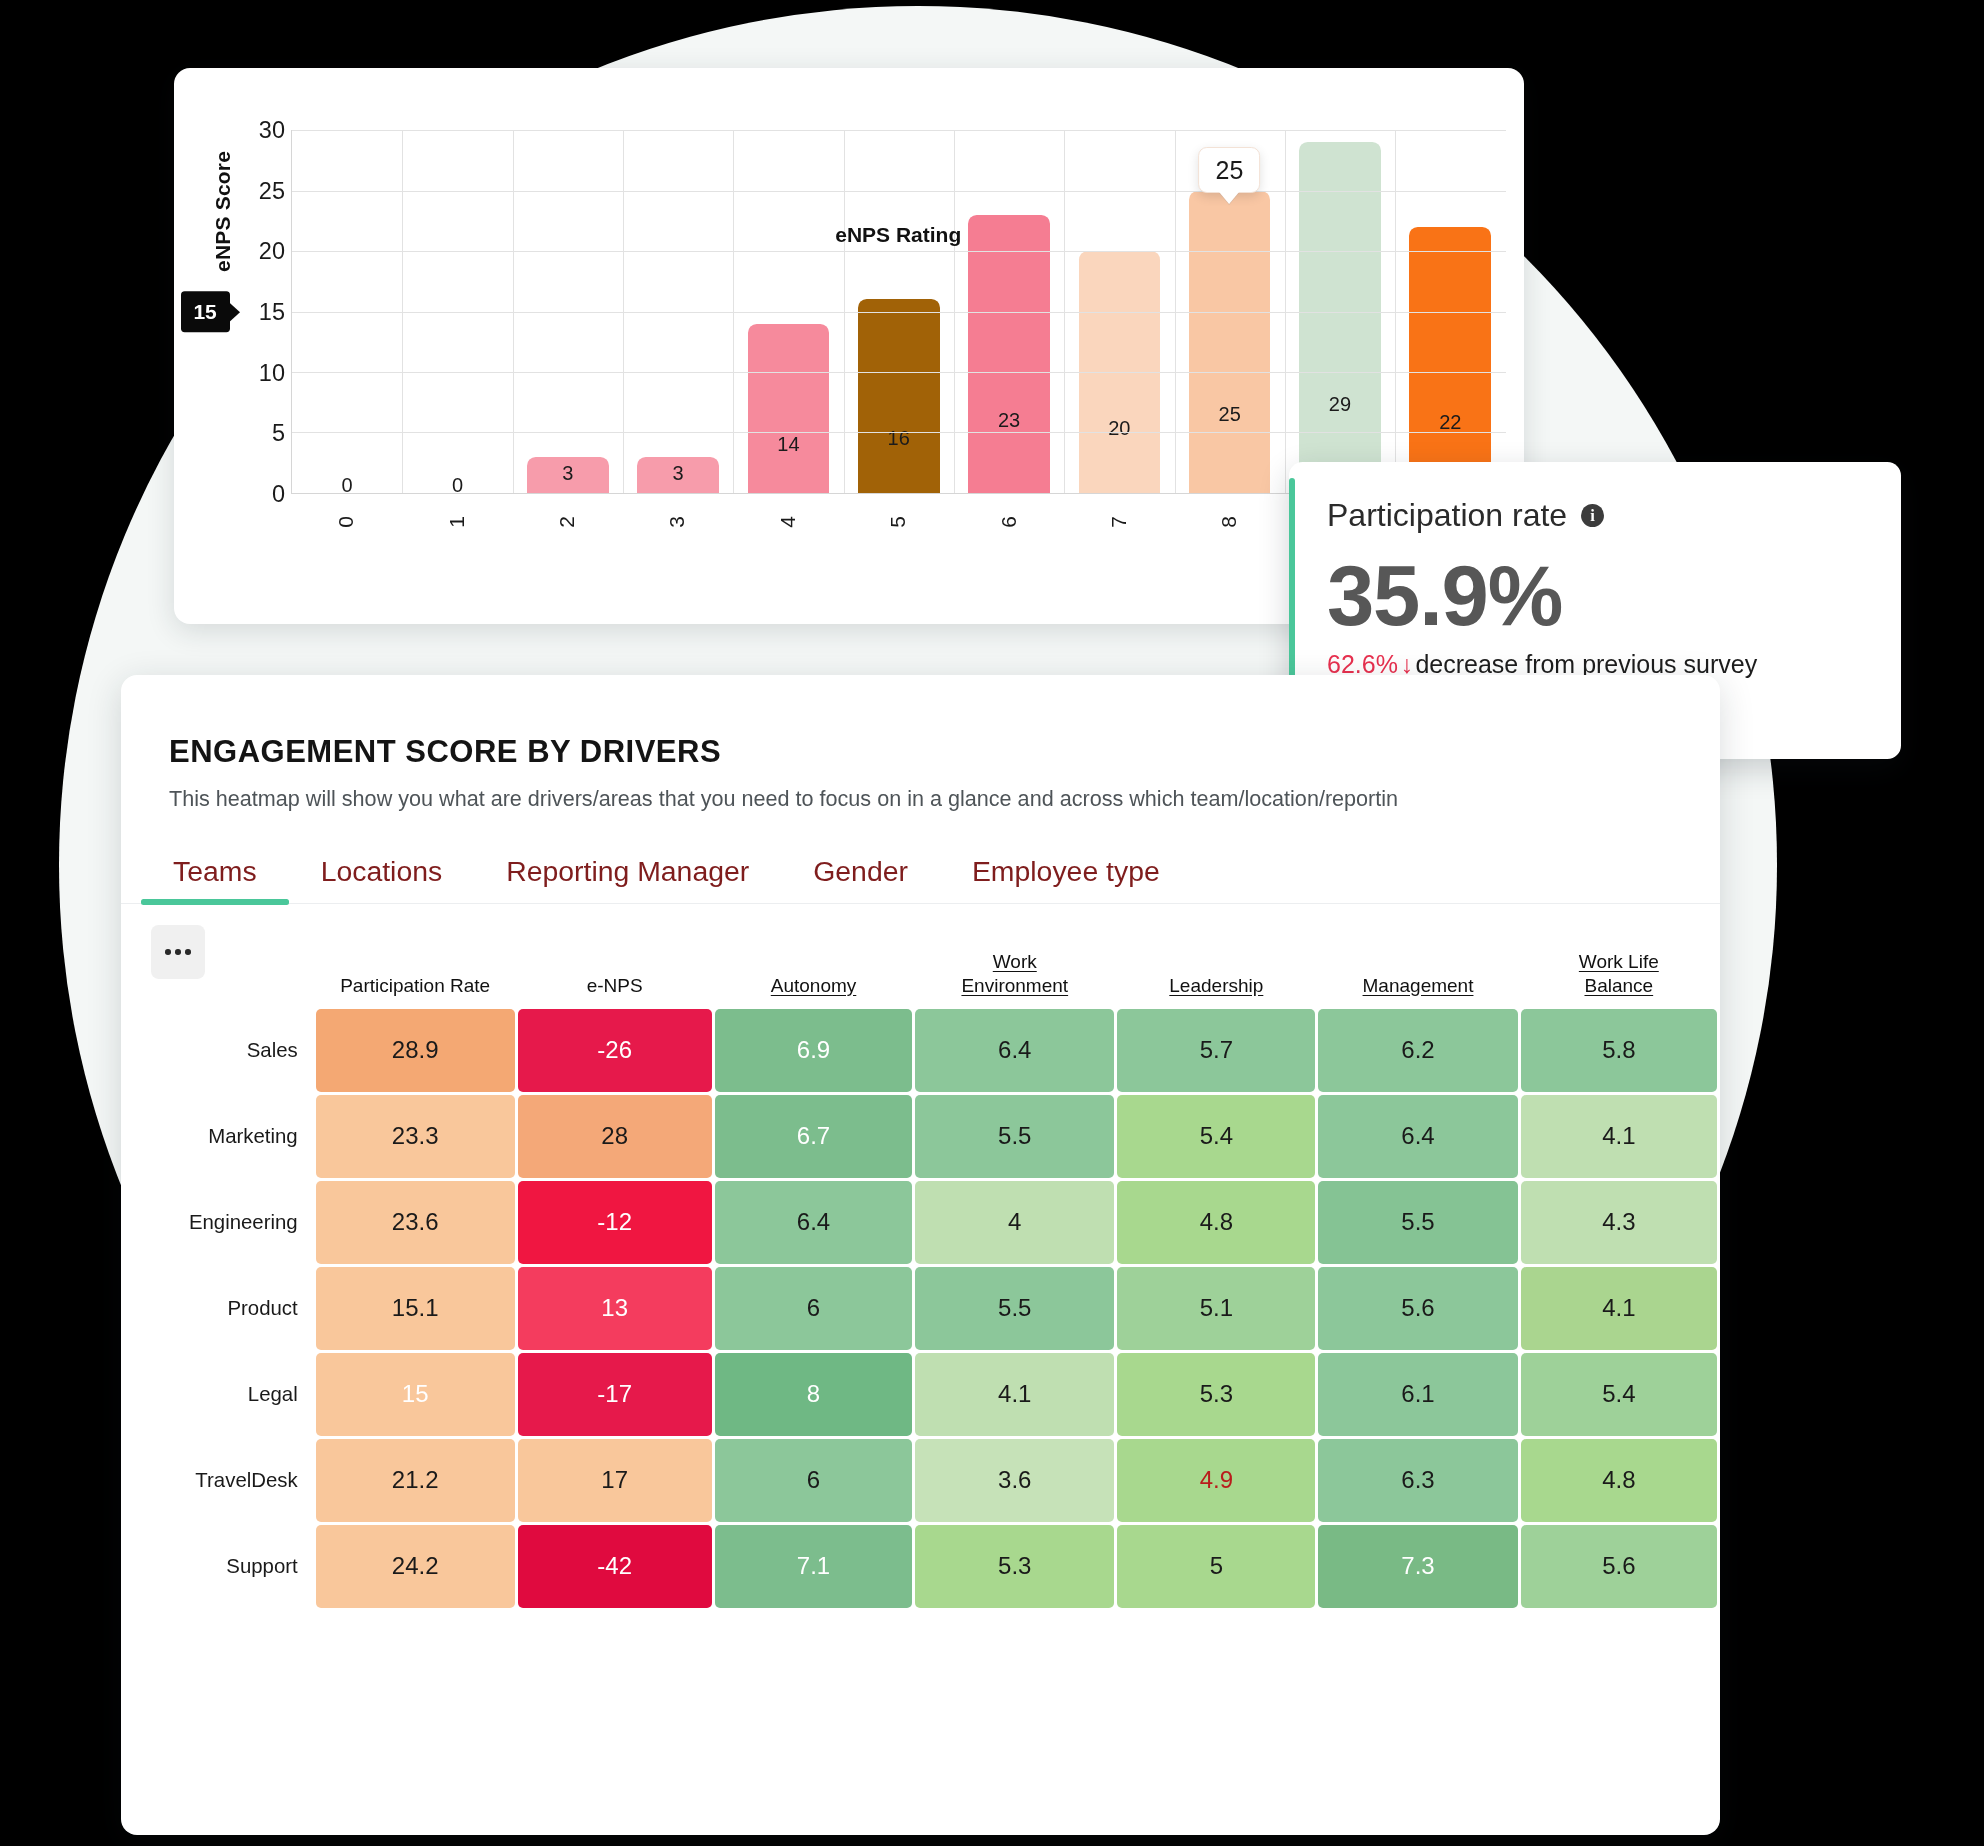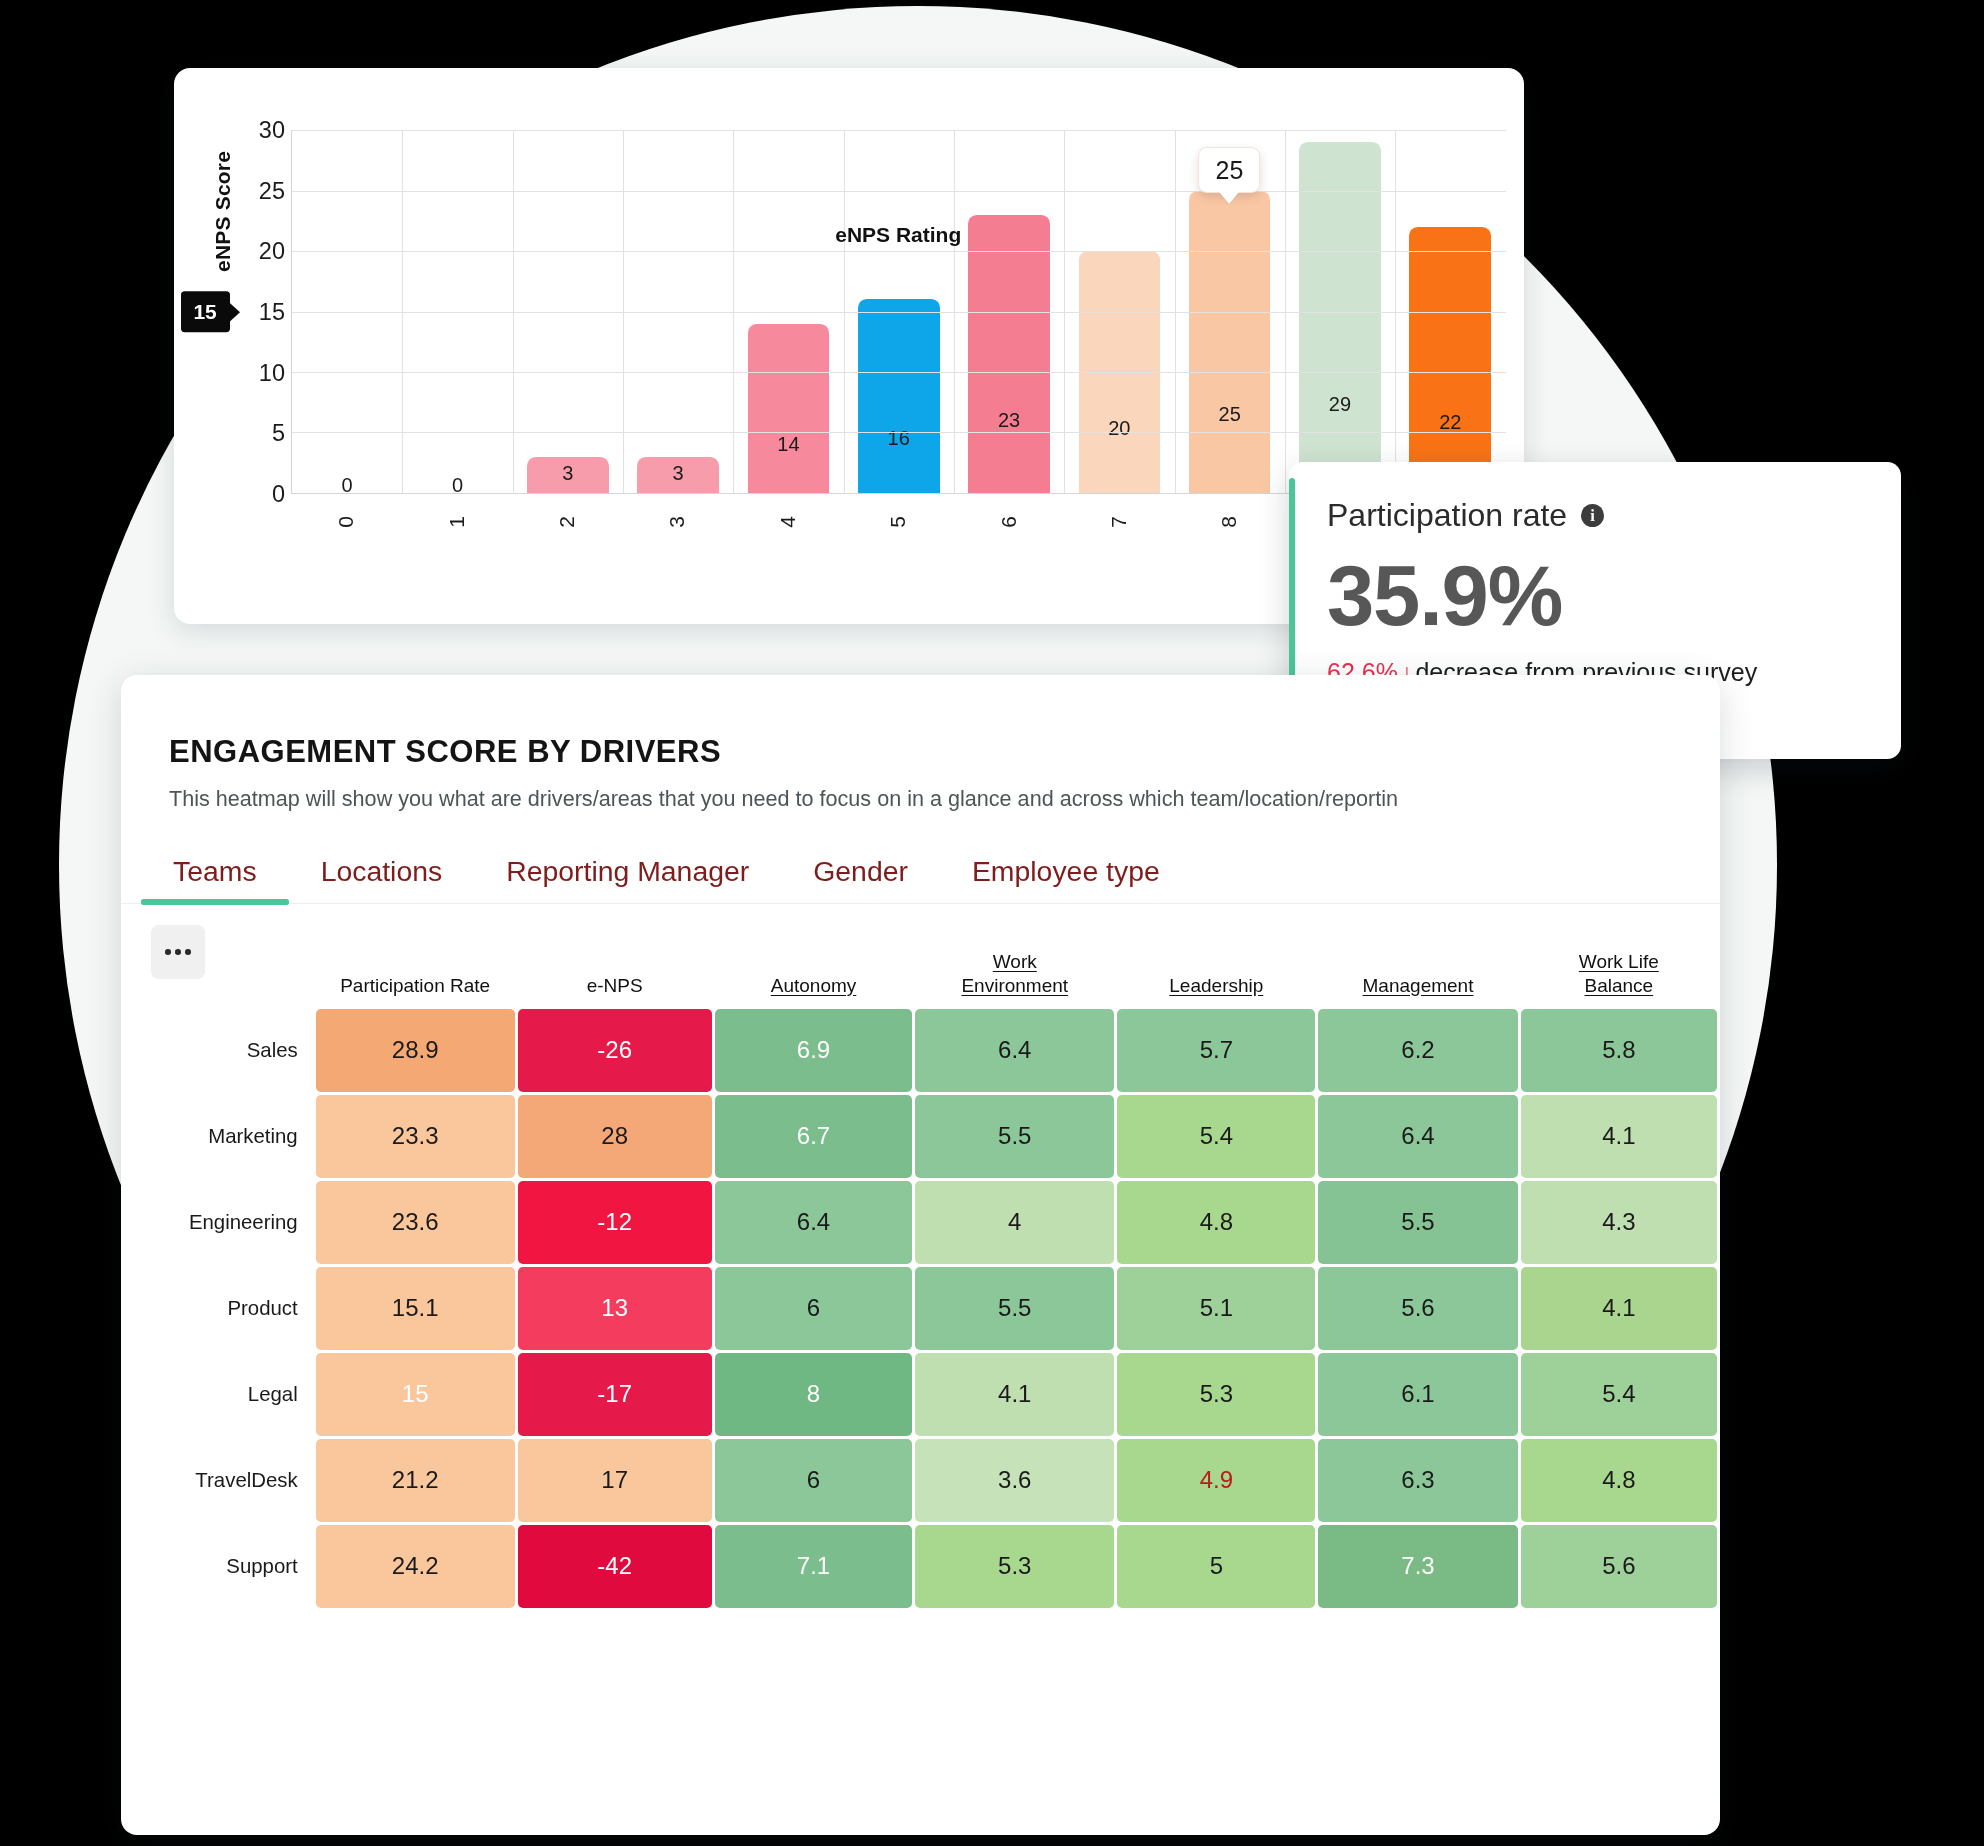--- a/index.html
+++ b/index.html
@@ -143,21 +143,21 @@
   .info-icon {
     width: 23.5px; height: 23.5px; border-radius: 50%;
     background: #3c3c3c; color: #fff;
     display: flex; align-items: center; justify-content: center;
     font-size: 16.7px; font-weight: 700; font-family: "Liberation Serif", serif;
   }
   .part-value {
     font-size: 85px; font-weight: 700; color: #575757;
     line-height: 1.12; margin-top: 13.6px; letter-spacing: -1.2px;
   }
-  .part-delta { margin-top: 15px; font-size: 25px; color: #1d1d1d; }
+  .part-delta { margin-top: 7px; font-size: 25px; color: #1d1d1d; }
   .part-delta .pct { color: #e8304f; }
   .part-delta .arrow { color: #e8304f; font-weight: 700; padding: 0 2.5px; }
 
   
   .heat-card {
     position: absolute;
     left: 121px; top: 675px;
     width: 1599px; height: 1160px;
     background: #ffffff;
     border-radius: 16px;
@@ -264,21 +264,21 @@
                 <div class="bar" style="height: 10%; background: rgb(247, 156, 171);">
                   <div class="bar-label" style="bottom: 22%;">3</div>
                 </div>
               </div>
               <div class="bar-slot">
                 <div class="bar" style="height: 46.6667%; background: rgb(246, 138, 156);">
                   <div class="bar-label" style="bottom: 22%;">14</div>
                 </div>
               </div>
               <div class="bar-slot">
-                <div class="bar" style="height: 53.3333%; background: #0ea5e9;">
+                <div class="bar" style="height: 53.3333%; background: #a16207;">
                   <div class="bar-label" style="bottom: 22%;">16</div>
                 </div>
               </div>
               <div class="bar-slot">
                 <div class="bar" style="height: 76.6667%; background: rgb(245, 125, 146);">
                   <div class="bar-label" style="bottom: 22%;">23</div>
                 </div>
               </div>
               <div class="bar-slot">
                 <div class="bar" style="height: 66.6667%; background: rgb(250, 214, 189);">

